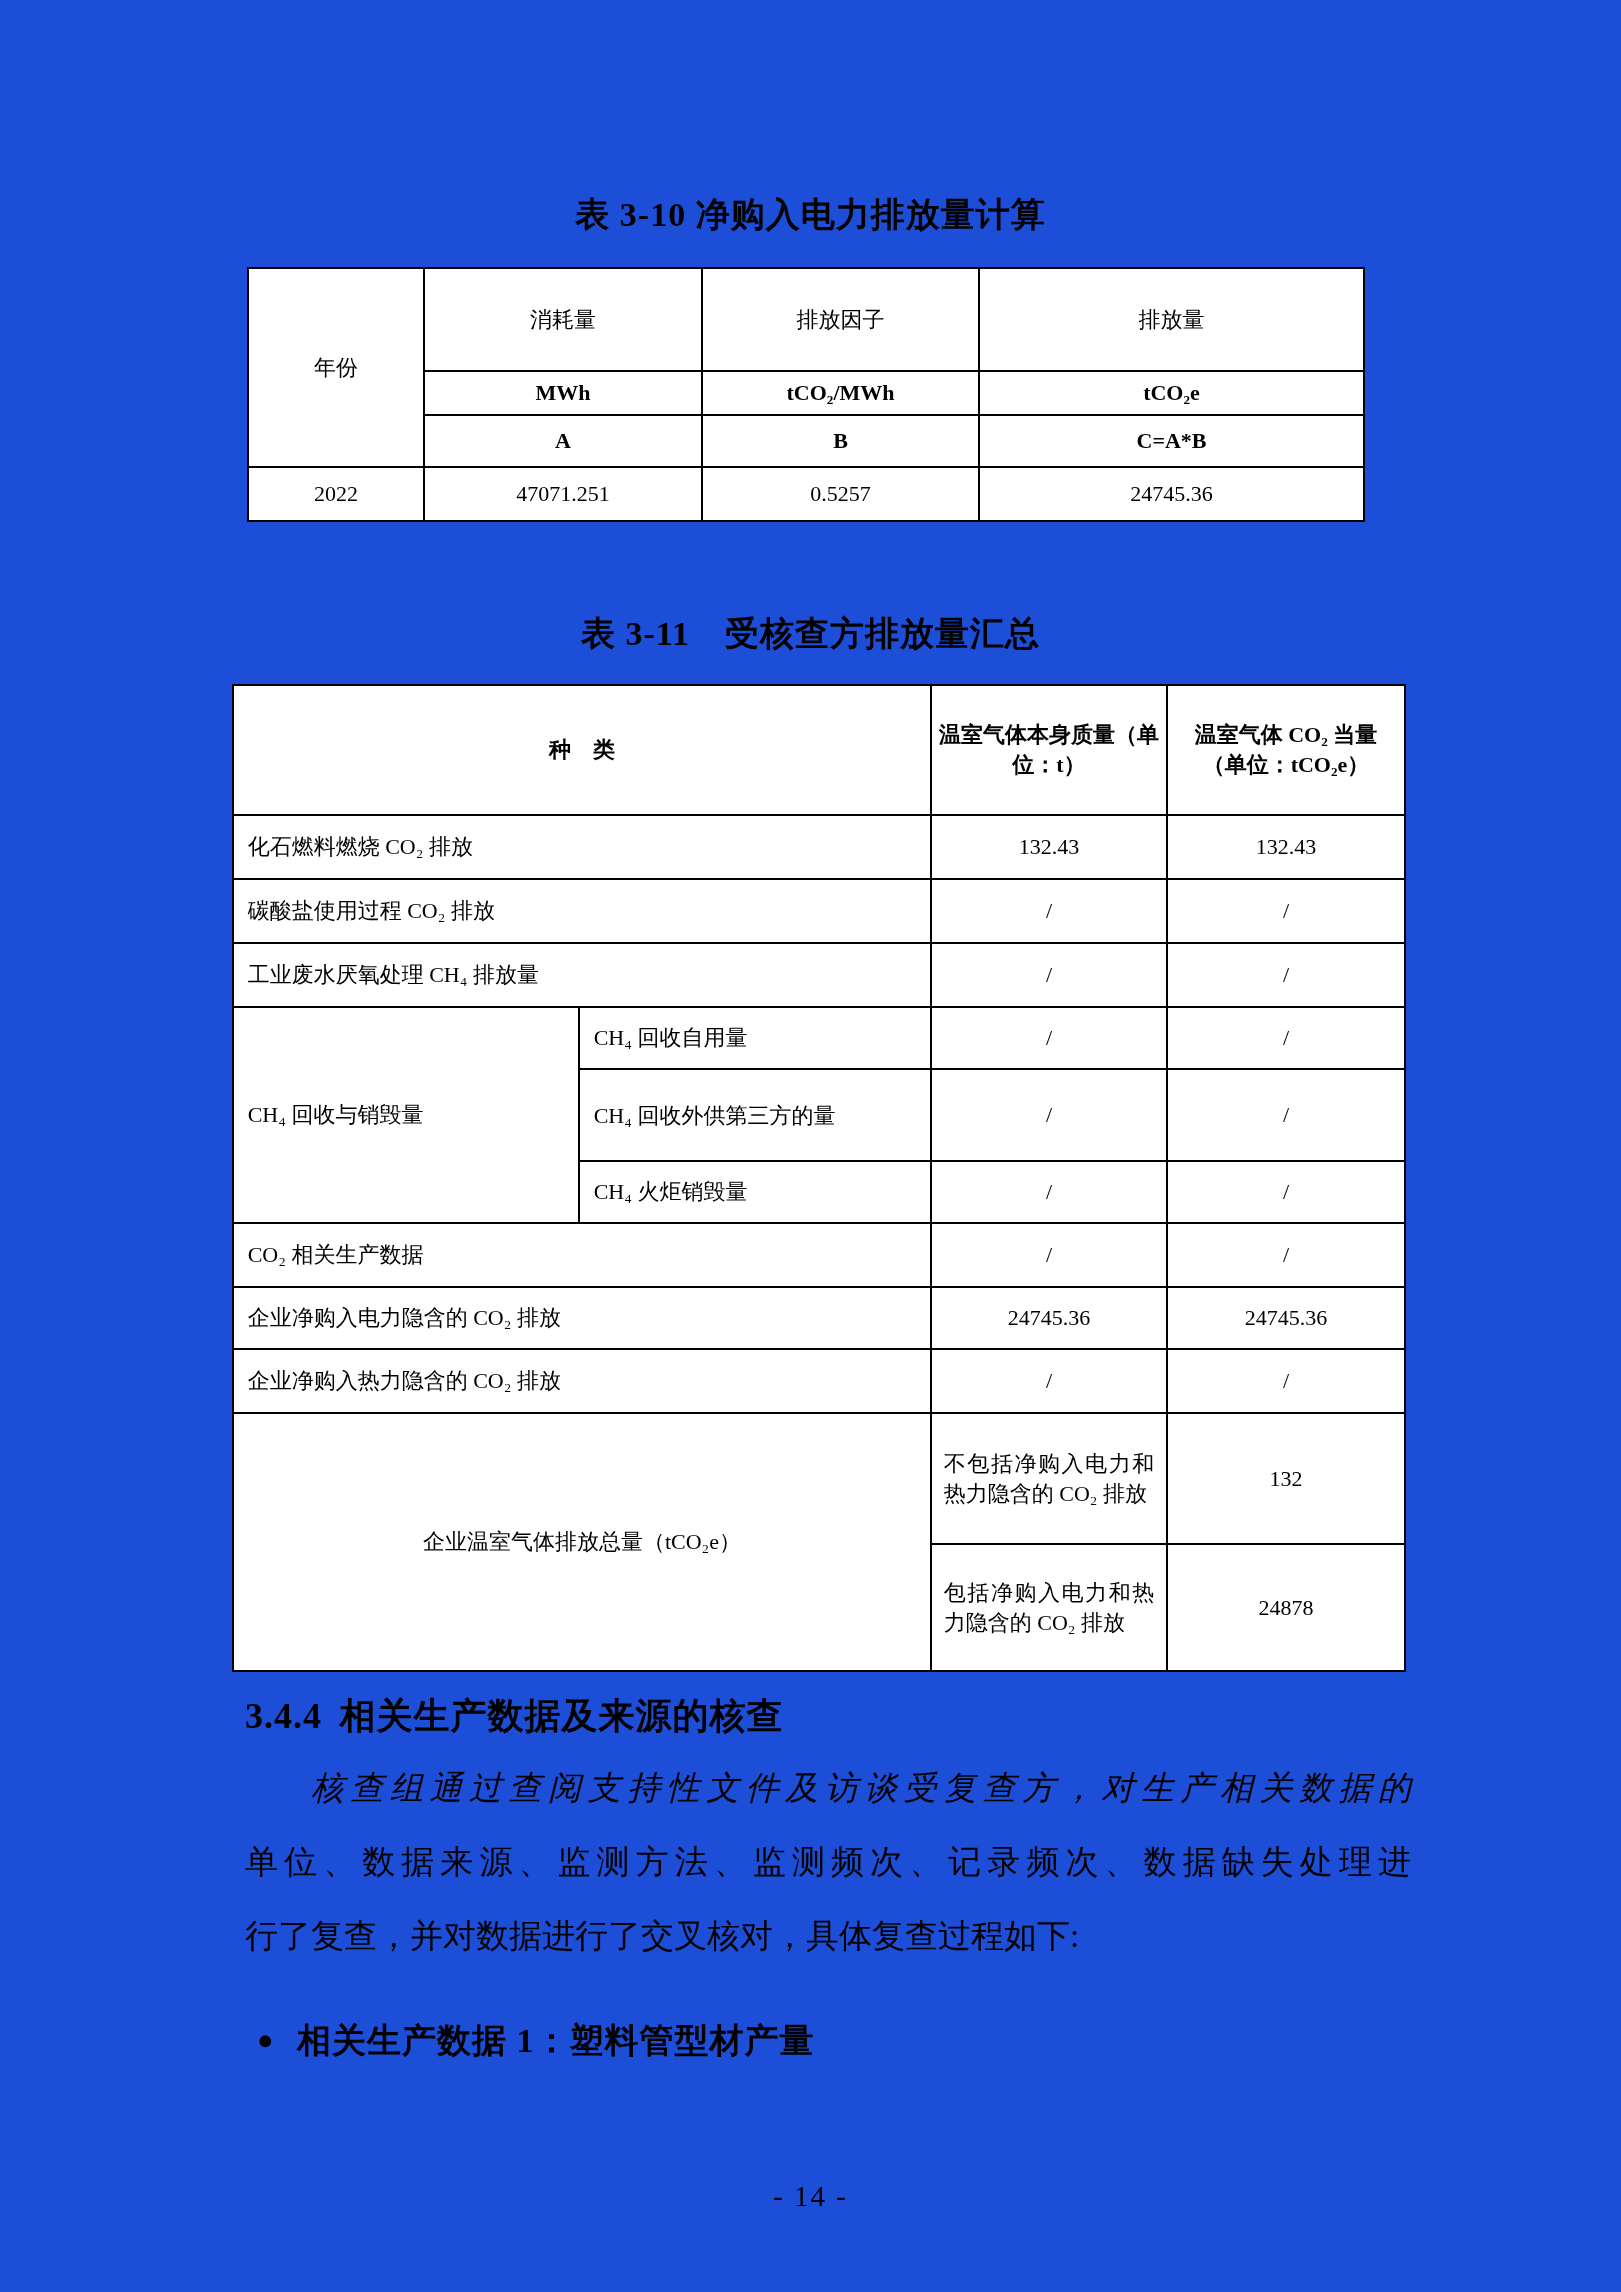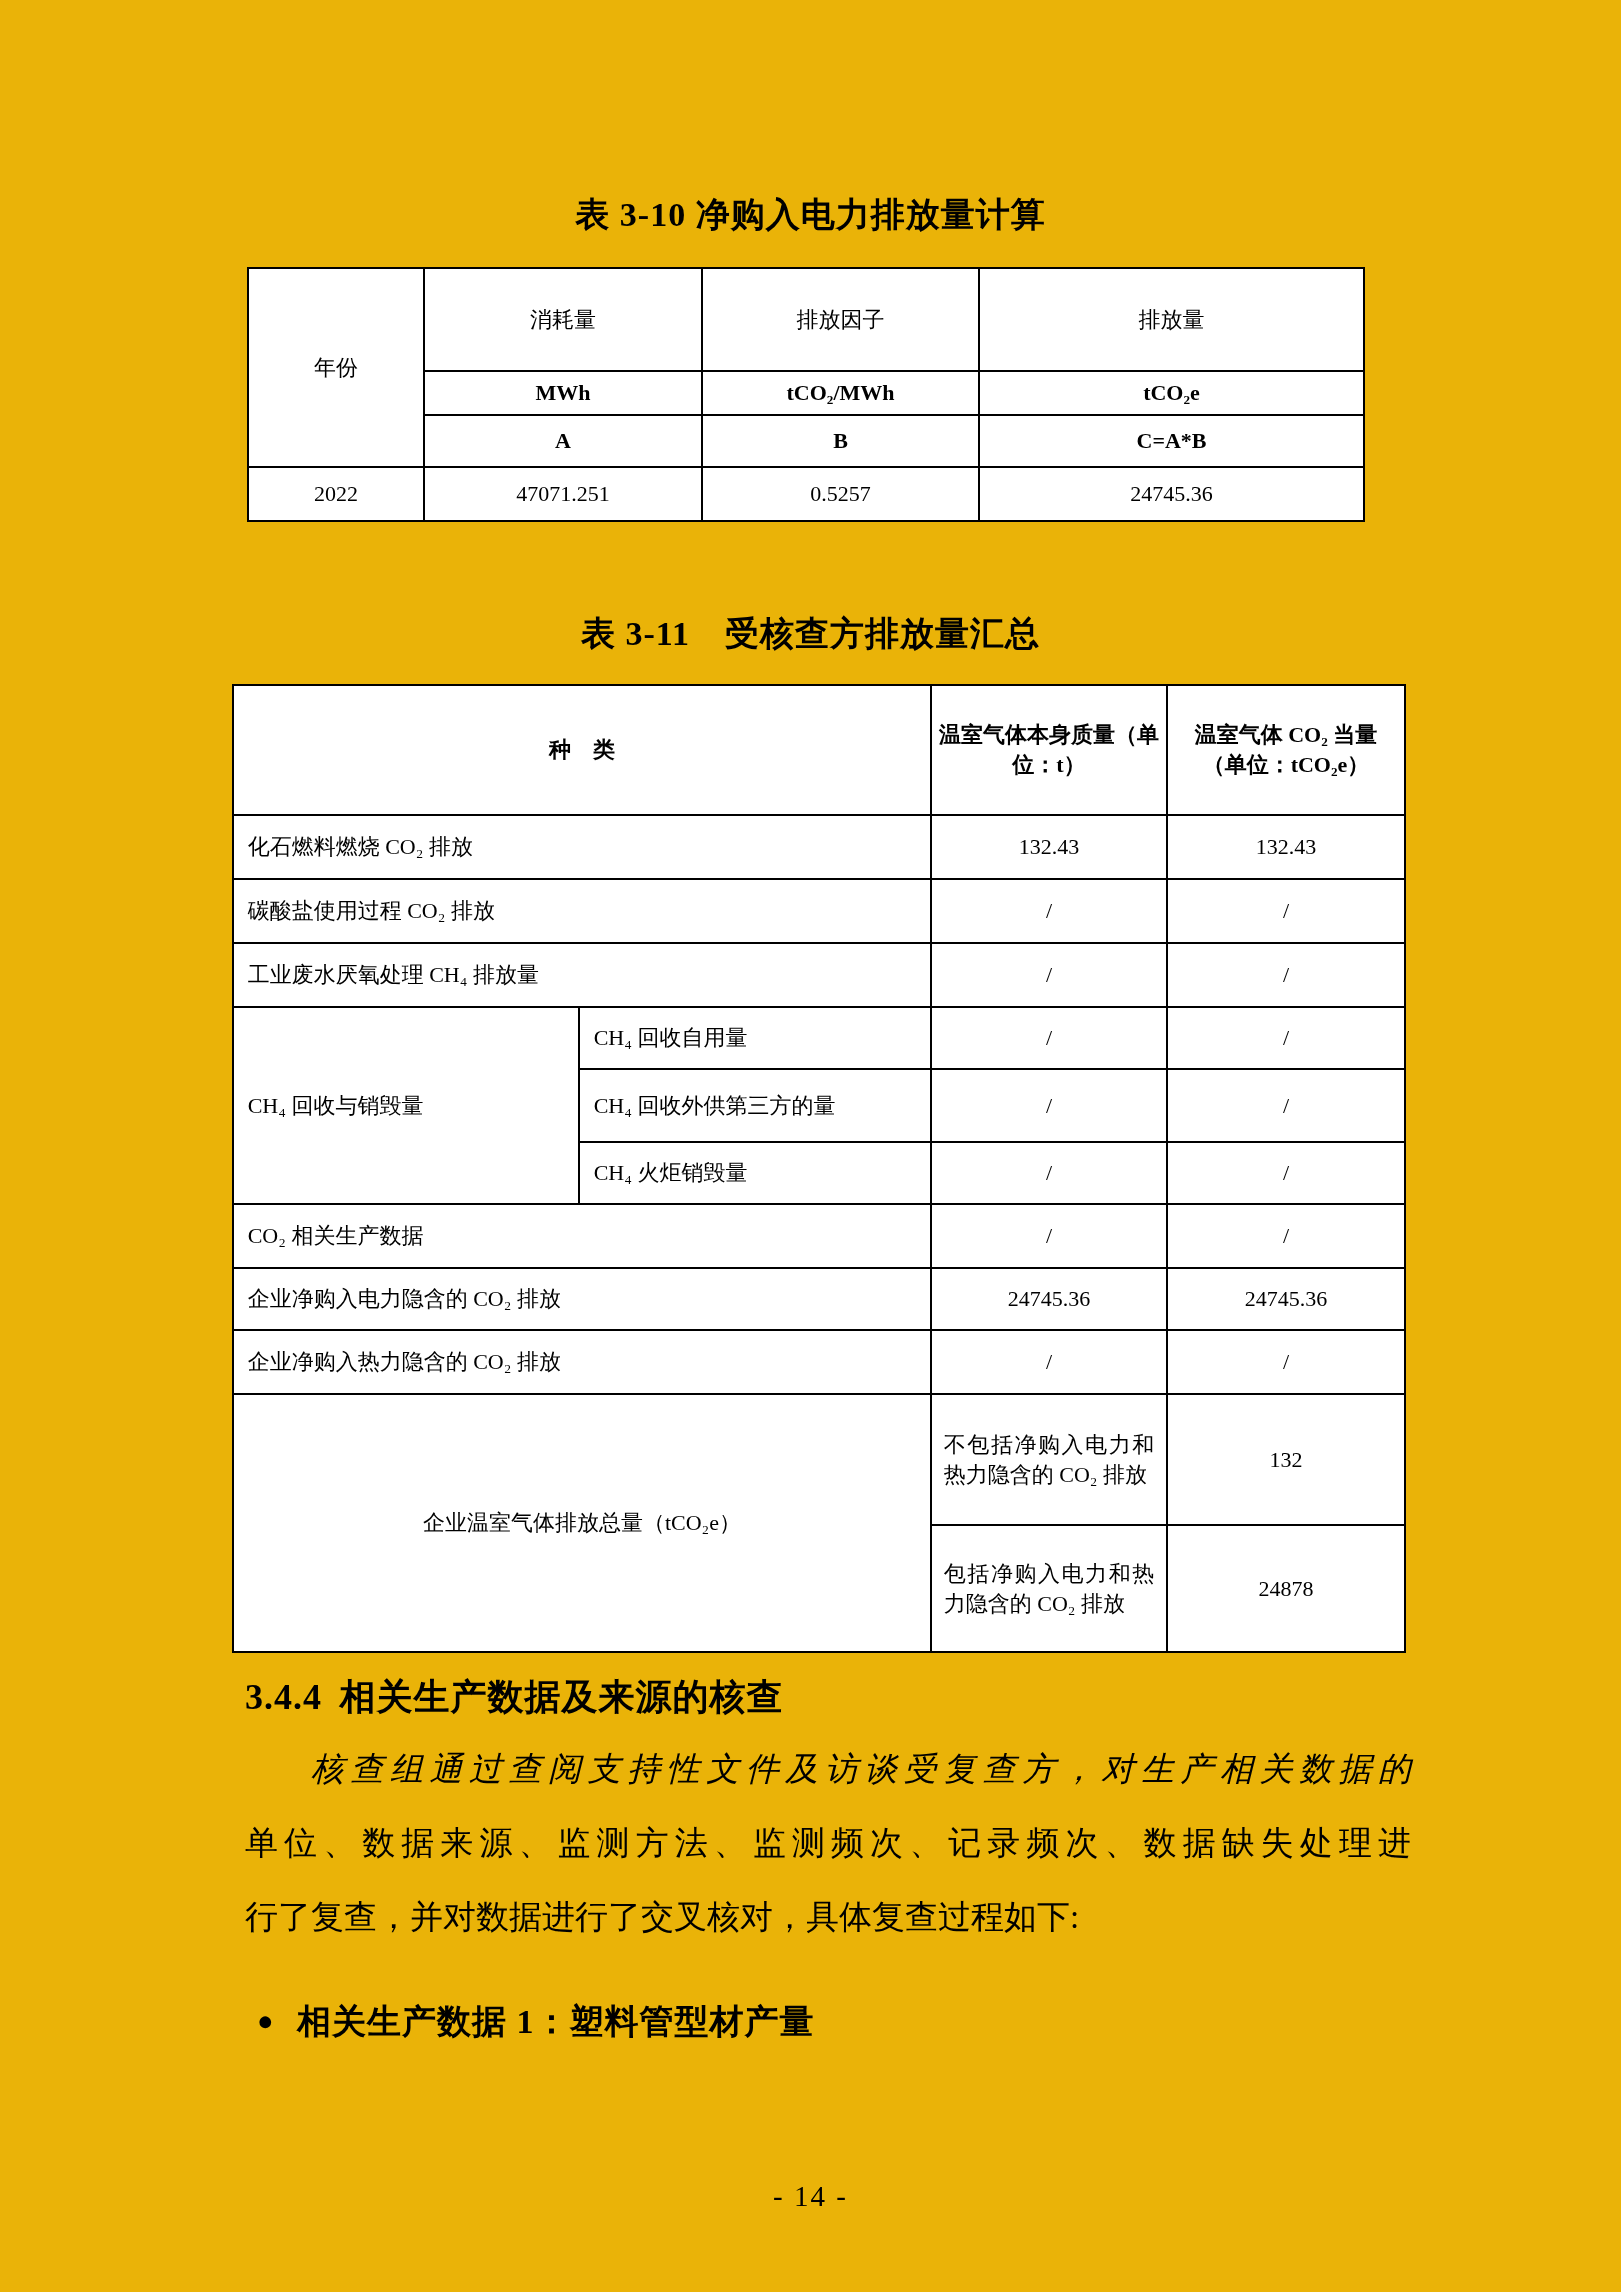--- a/index.html
+++ b/index.html
@@ -1,36 +1,36 @@
 <!DOCTYPE html>
 <html><head>
 <meta charset="utf-8">
 <style>
   html,body{margin:0;padding:0;background:#ffffff;}
   .page{
-    width:1621px;height:2293px;position:relative;background:#eab308;
+    width:1621px;height:2293px;position:relative;background:#1d4ed8;
     font-family:"Liberation Serif","DejaVu Serif",serif;color:#000;
     overflow:hidden;
   }
   .tbl-title{
     text-align:center;font-size:34px;font-weight:bold;
     white-space:pre-wrap;letter-spacing:1px;
   }
   .t10-title{padding-top:192px;}
   .t11-title{margin-top:89px;}
   table{border-collapse:collapse;table-layout:fixed;background:#fff;}
   table.t10{width:1117px;margin:29px 0 0 247px;border:2.9px solid #000;}
   table.t11{width:1172px;margin:27.4px 0 0 232px;border:2.9px solid #000;}
   td{border:2px solid #000;text-align:center;vertical-align:middle;
      font-size:22px;padding:0 5.9px;overflow:hidden;}
   td.lbl{text-align:left;padding-left:13.7px;padding-right:21px;}
   td.just{text-align:justify;text-justify:inter-character;line-height:1.35;}
   td.b{font-weight:bold;}
   .h105{height:103px}.h45{height:44px}.h53{height:52px}.h55{height:54px}
-  .h133{height:130px}.h65{height:64px}.h63{height:62px}.h89{height:73px}
+  .h133{height:130px}.h65{height:64px}.h63{height:62px}.h89{height:92px}
   .h134{height:131px}.h130{height:127px}
   .hdr{font-weight:bold;line-height:1.4;}
   .prewrap{white-space:pre-wrap;}
   .section-heading{
     margin:19.6px 0 0 245px;font-size:36px;font-weight:bold;letter-spacing:1px;
   }
   .section-heading .num{margin-right:17.6px;font-family:"Liberation Serif",serif;}
   .para{
     margin:9.8px 0 0 245px;width:1166px;font-size:33px;line-height:74px;
   }

